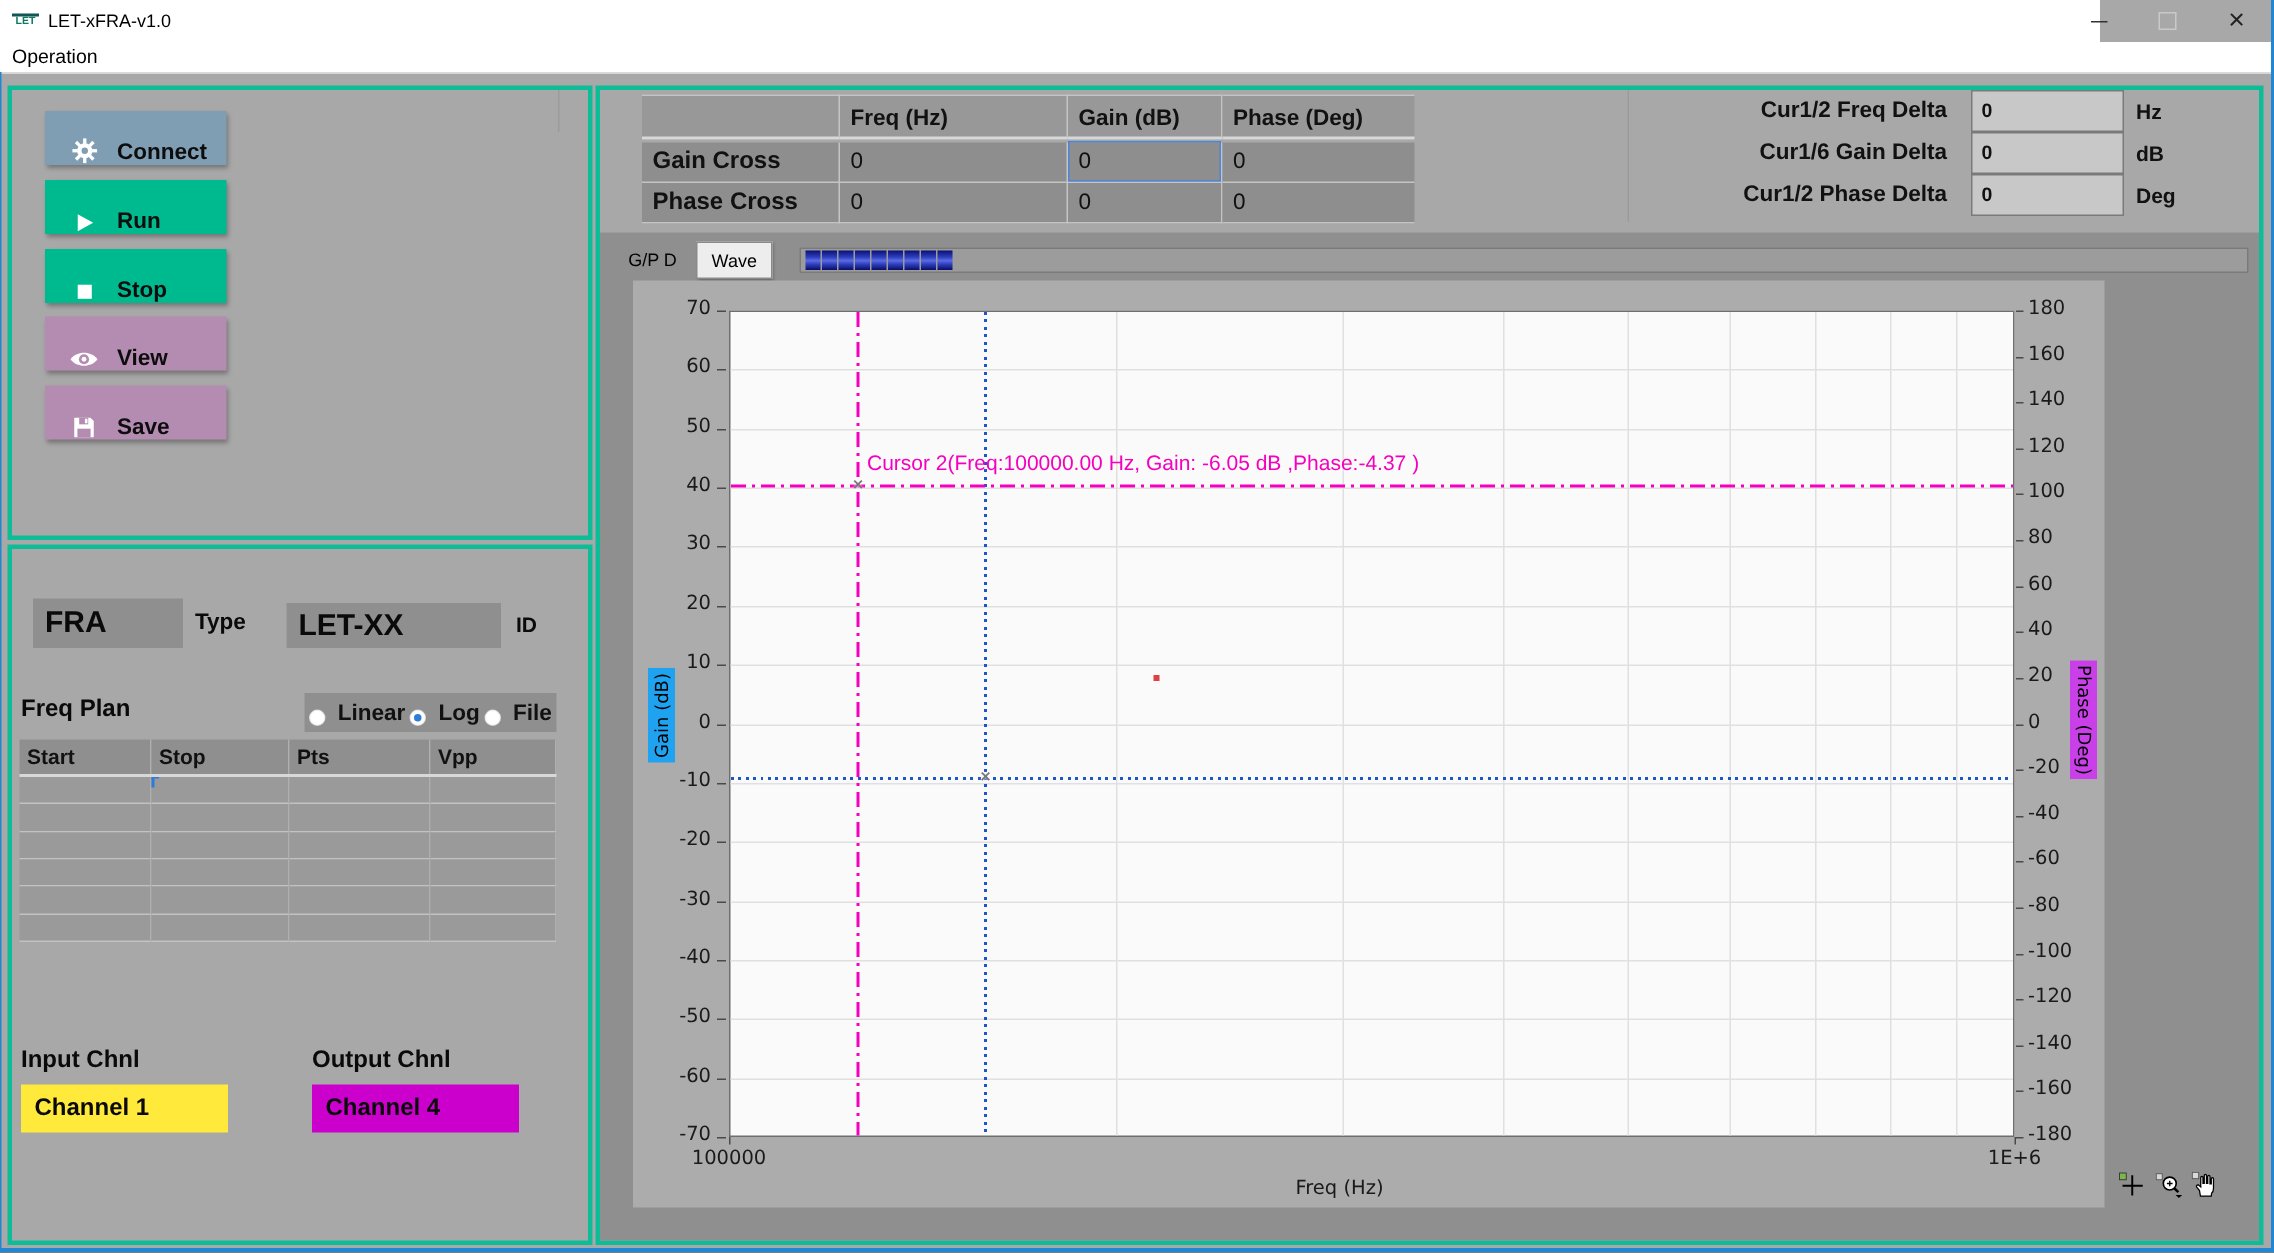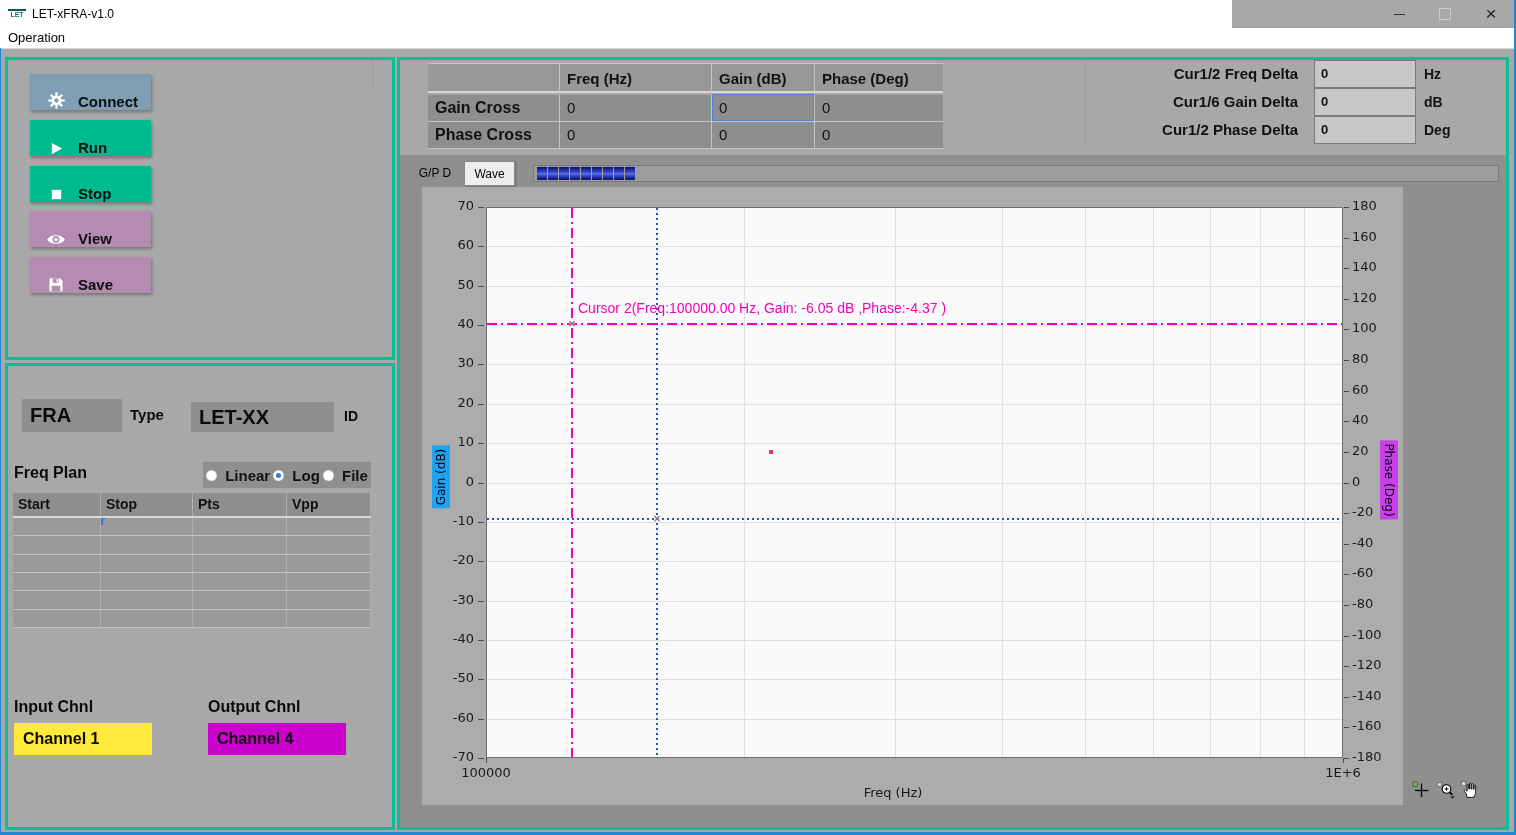--- a/index.html
+++ b/index.html
@@ -1,20 +1,20 @@
 <!DOCTYPE html>
 <html><head>
 <meta charset="utf-8">
 <style>
   html,body{margin:0;padding:0;background:#666;}
   #app{position:relative;width:1516px;height:835px;background:#A8A8A8;overflow:hidden;
        font-family:"Liberation Sans",sans-serif;color:#111;}
   .abs{position:absolute;}
   
-  #titlebar{position:absolute;left:0;top:0;width:1232px;height:28px;background:#FFFFFF;}
+  #titlebar{position:absolute;left:0;top:0;width:1400px;height:28px;background:#FFFFFF;}
   #app-icon{position:absolute;left:8px;top:5px;width:18px;height:18px;font:bold 7px "Liberation Sans",sans-serif;color:#0B7A66;line-height:8px;text-align:center;}
   #app-icon .wave{display:block;height:4px;border-bottom:2px solid #155;}
   #window-title{position:absolute;left:32px;top:0;height:28px;line-height:28px;font-size:12px;color:#000;}
   .win-btn{position:absolute;top:0;width:46px;height:28px;display:flex;align-items:center;justify-content:center;}
   #btn-min{left:1376px;} #btn-max{left:1422px;} #btn-close{left:1468px;font-size:19px;color:#222;line-height:26px;}
   #btn-min .bar{width:11px;height:1px;background:#333;}
   #btn-max .box{width:10px;height:10px;border:1px solid #C9C9C9;}
   #menubar{position:absolute;left:0;top:28px;width:1516px;height:20px;background:#FFFFFF;border-bottom:1px solid #DADADA;}
   .menu-item{display:inline-block;padding:0 8px;height:20px;line-height:20px;font-size:13px;color:#000;}
   
@@ -25,21 +25,21 @@
   .sep-line{position:absolute;width:1px;background:#9B9B9B;}
   
   .tool-btn{position:absolute;display:flex;align-items:flex-end;gap:12px;padding-left:16px;box-sizing:border-box;
             font-weight:bold;font-size:15px;color:#0d0d0d;box-shadow:1px 2px 3px rgba(0,0,0,.30);}
   .tool-btn .ic{display:inline-flex;width:20px;justify-content:center;}
   
   .value-box{position:absolute;background:#8F8F8F;font-weight:bold;color:#0a0a0a;}
   .small-label{position:absolute;font-weight:bold;font-size:15px;color:#0a0a0a;}
   #radio-strip{position:absolute;left:203px;top:462px;width:168px;height:26px;background:#8F8F8F;
                display:flex;align-items:center;justify-content:space-evenly;}
-  .radio-item{display:flex;align-items:center;gap:8px;font-weight:bold;font-size:15px;}
+  .radio-item{display:flex;align-items:flex-end;gap:8px;font-weight:bold;font-size:15px;}
   .radio-dot{width:11px;height:11px;border-radius:50%;background:#fff;box-shadow:inset 0 0 1px #777;position:relative;}
   .radio-dot.sel::after{content:"";position:absolute;left:3px;top:3px;width:5px;height:5px;border-radius:50%;background:#2D7CD8;}
   .chan-box{position:absolute;width:138px;height:32px;font-weight:bold;font-size:16px;line-height:32px;padding-left:9px;box-sizing:border-box;color:#0a0a0a;}
   
   .tcell{position:absolute;box-sizing:border-box;overflow:hidden;white-space:nowrap;}
   
   .tab{position:absolute;font-size:12px;text-align:center;color:#000000;}
   #tab-gpd{left:408px;top:160px;width:54px;height:26px;line-height:26px;}
   #tab-wave{left:464px;top:161px;width:51px;height:25px;line-height:24px;background:#EDEDED;border:1px solid #8A8A8A;box-sizing:border-box;box-shadow:1px 1px 2px rgba(0,0,0,.25);}
   #progress-track{position:absolute;left:533px;top:165px;width:966px;height:17px;background:#9C9C9C;border:1px solid #7A7A7A;box-sizing:border-box;}

